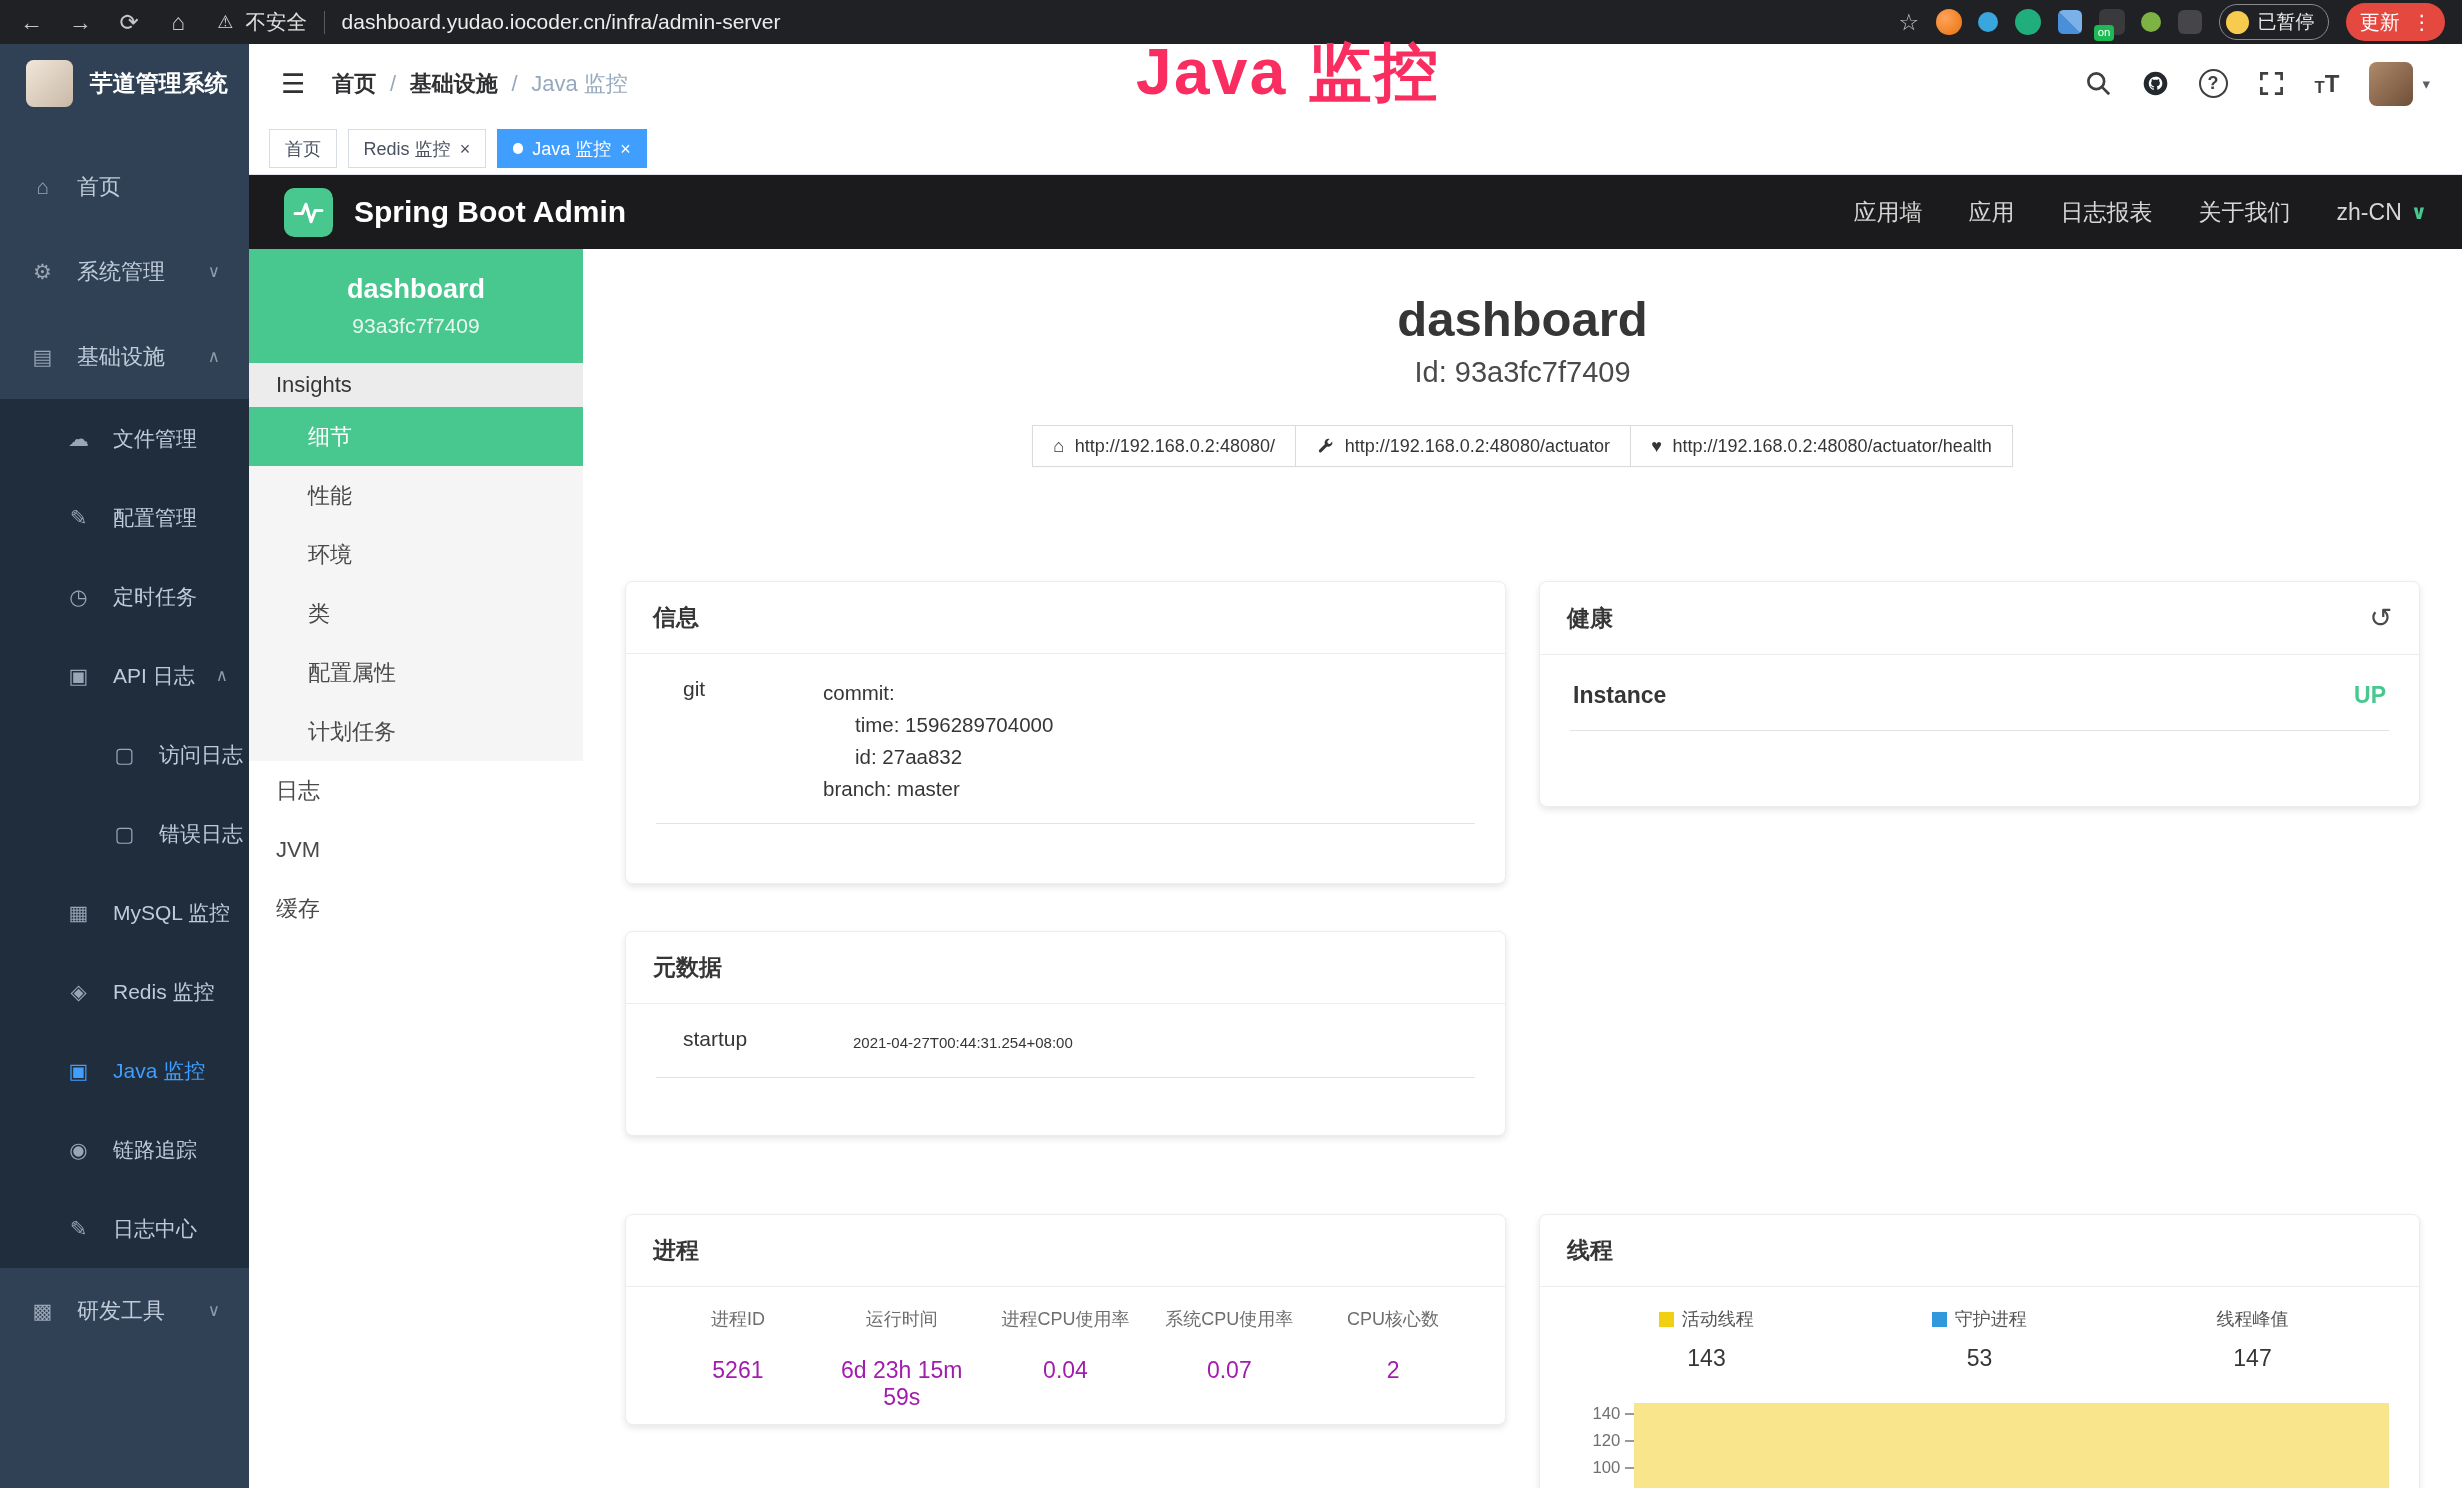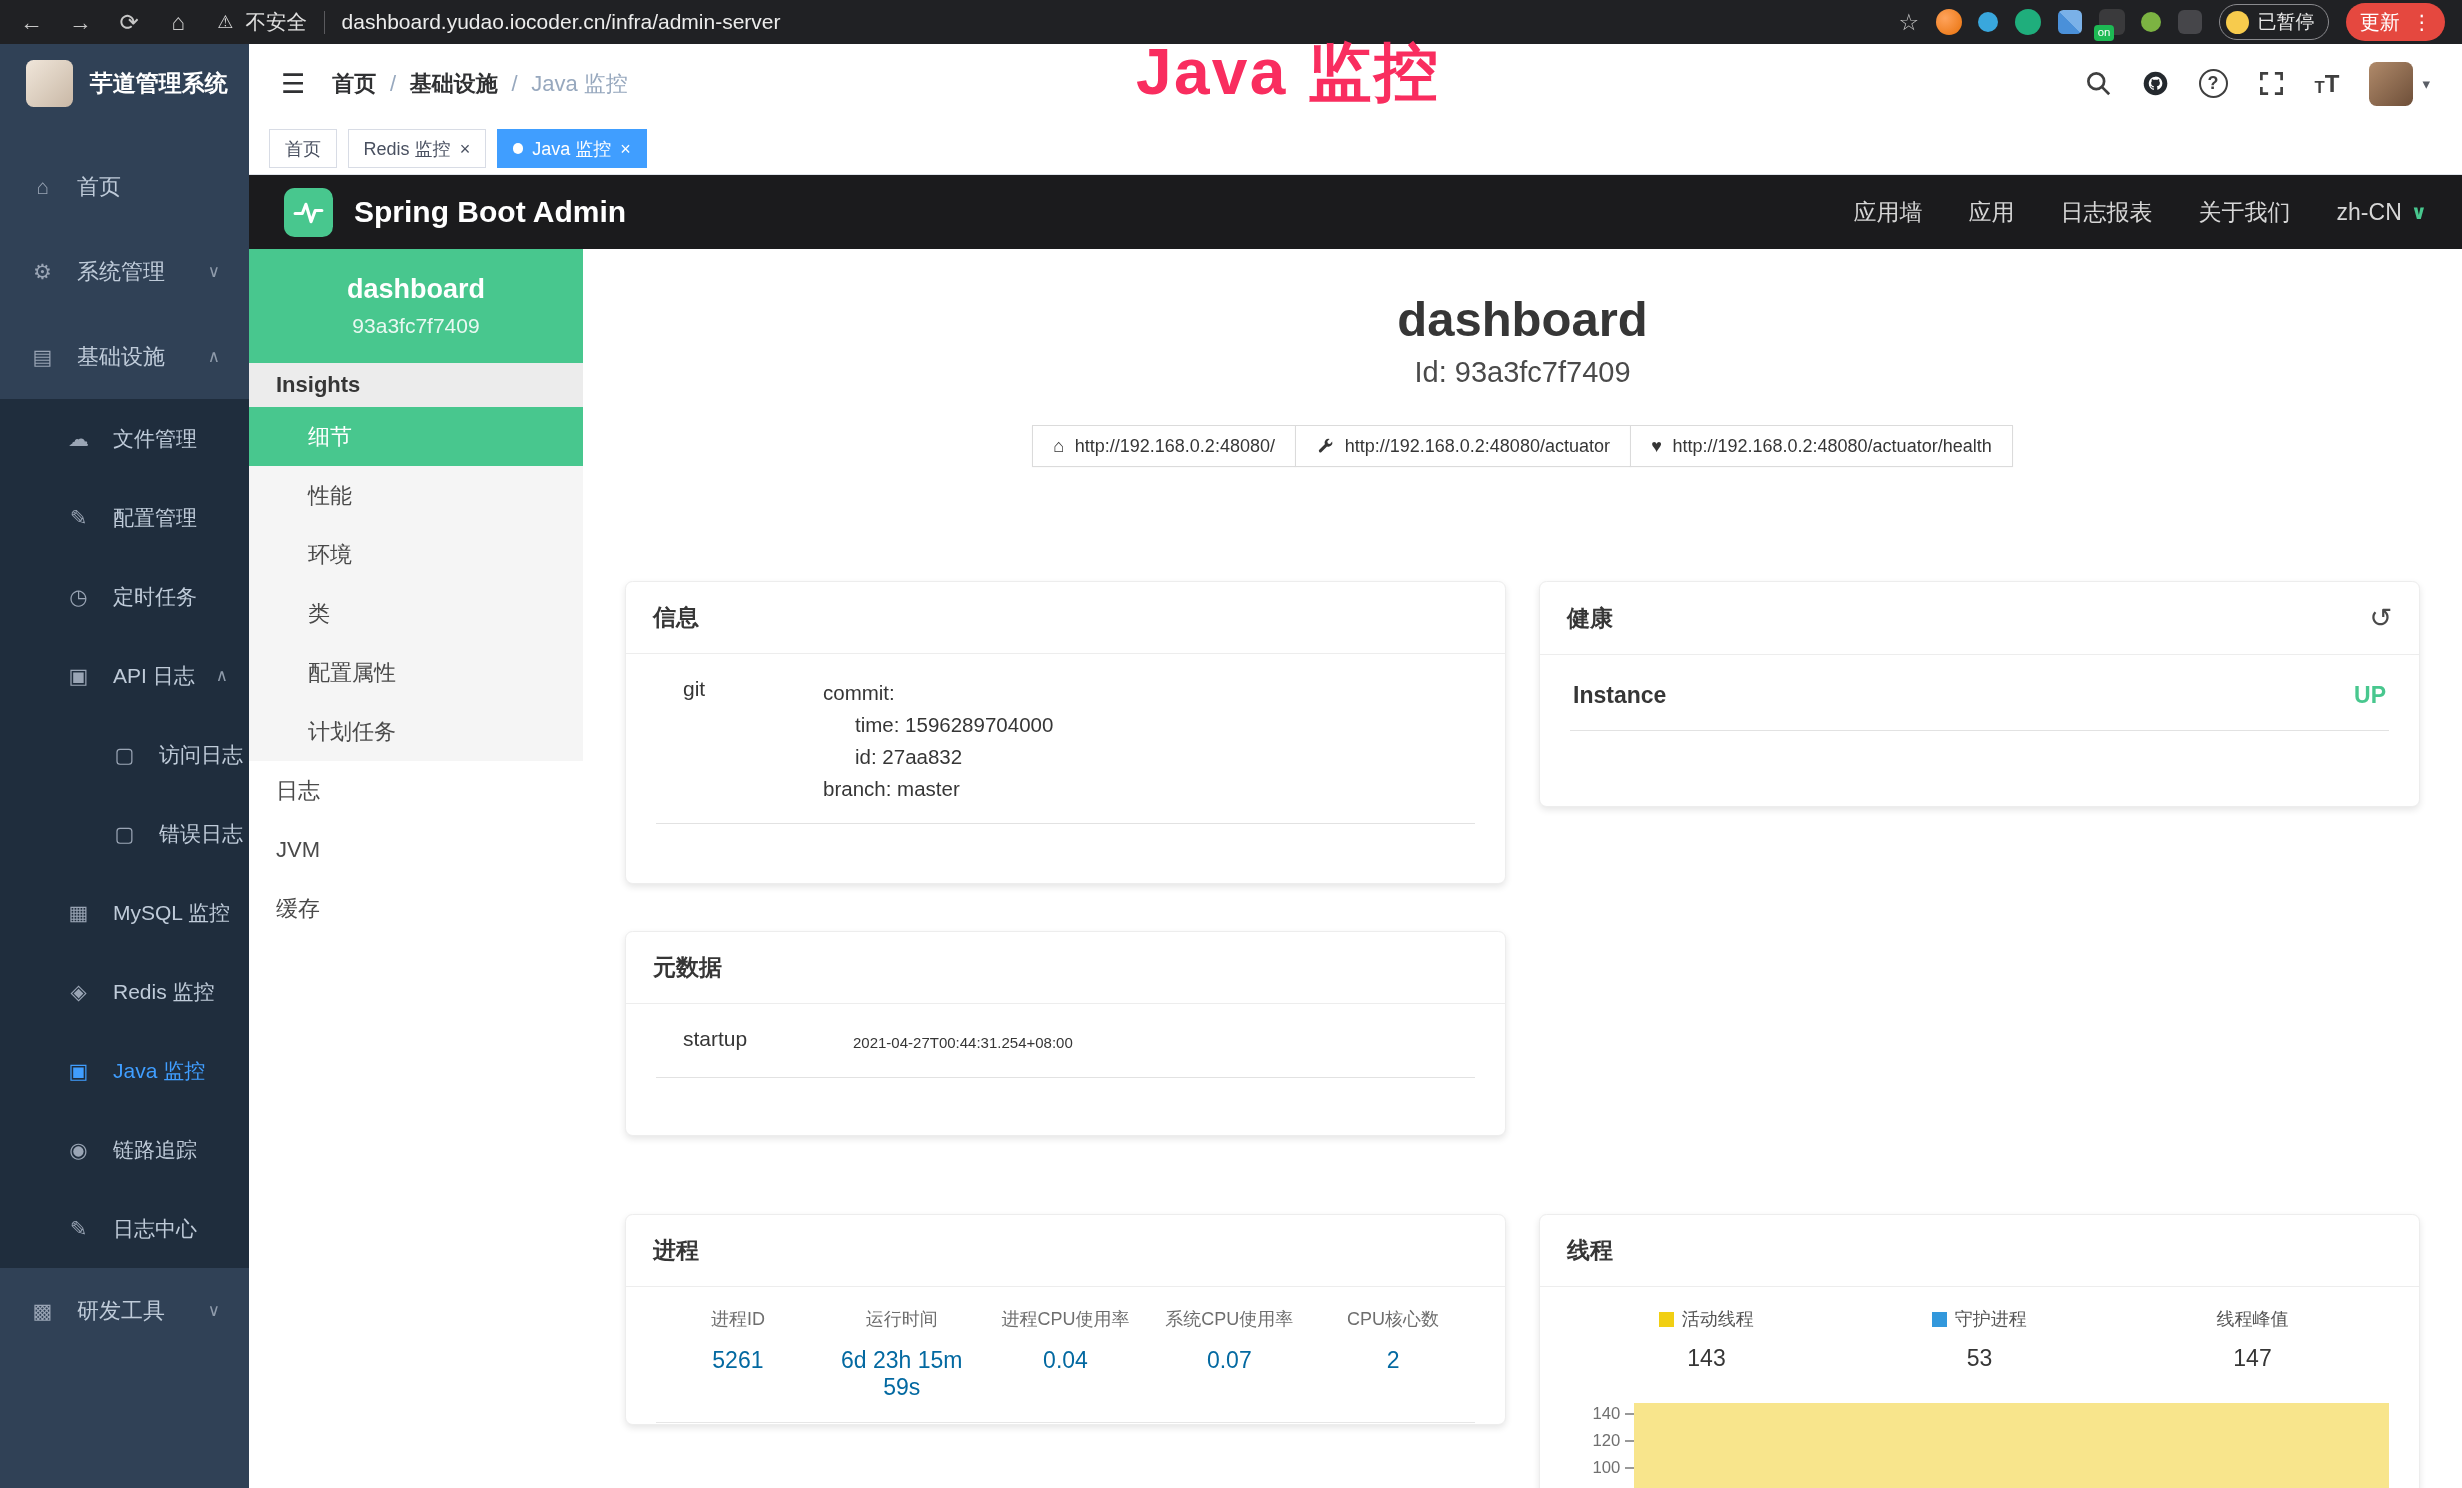--- a/index.html
+++ b/index.html
@@ -86,21 +86,21 @@
   .sba-nav-item { cursor:pointer; white-space:nowrap; }
   .lang-wrap { display:flex; align-items:center; gap:9px; }
   .lang-caret { color:#48c78e; font-size:20px; font-weight:700; }
 
   
   .sba-body { flex:1; min-height:0; display:flex; overflow:hidden; background:#fff; }
   .sba-side { width:334px; flex:none; }
   .instance-head { height:114px; background:#48c78e; color:#fff; display:flex; flex-direction:column; align-items:center; justify-content:center; gap:9px; }
   .instance-name { font-size:27px; font-weight:700; }
   .instance-id { font-size:21px; opacity:.88; }
-  .menu-label-row { height:44px; background:#ececec; display:flex; align-items:center; padding-left:27px; font-size:22px; font-weight:700; color:#363636; }
+  .menu-label-row { height:44px; background:#ececec; display:flex; align-items:center; padding-left:27px; font-size:22px; font-weight:400; color:#363636; }
   .sba-item { height:59px; display:flex; align-items:center; font-size:22px; color:#4a4a4a; cursor:pointer; }
   .ins-item { padding-left:59px; background:#f5f5f5; }
   .ins-item.active { background:#48c78e; color:#fff; }
   .top-item { padding-left:27px; background:#fff; }
 
   .sba-main { flex:1; min-width:0; padding:0 42px; overflow:hidden; }
   .inst-title { text-align:center; margin-top:42px; font-size:49px; font-weight:700; color:#363636; }
   .inst-sub { text-align:center; margin-top:9px; font-size:29px; color:#4a4a4a; }
   .links-row { display:flex; justify-content:center; margin-top:36px; }
   .link-btn { display:flex; align-items:center; gap:10.6px; height:42px; padding:0 20px; border:0.8px solid #dbdbdb; background:#fff; font-size:18px; color:#363636; cursor:pointer; box-shadow:0 0.8px 1.5px rgba(0,0,0,.05); }
@@ -123,21 +123,21 @@
   .val-line.indent { padding-left:32px; }
 
   .card-meta { height:205px; margin-bottom:78px; }
   .meta-key { width:197px; }
   .meta-val { line-height:32px; font-size:15px; }
 
   .card-proc { height:211px; }
   .proc-wrap { display:flex; padding:20px 0 21px; border-bottom:0.8px solid #e6e6e6; }
   .proc-col { flex:1; text-align:center; }
   .proc-h { font-size:18px; color:#6e6e6e; }
-  .proc-v { font-size:23px; color:#0369a1; margin-top:16px; }
+  .proc-v { font-size:23px; color:#a21caf; margin-top:26px; }
 
   .card-health { height:226px; }
   .health-row { display:flex; align-items:center; padding:27px 3px 21px; border-bottom:0.8px solid #e2e2e2; }
   .health-label { font-size:23px; font-weight:700; color:#363636; }
   .health-status { margin-left:auto; font-size:23px; font-weight:700; color:#48c78e; }
 
   .card-threads { height:394px; margin-top:407px; }
   .leg-row { display:flex; padding-top:20px; }
   .leg-col { flex:1; text-align:center; }
   .leg-line { display:flex; align-items:center; justify-content:center; gap:7.6px; font-size:18px; color:#555; }

